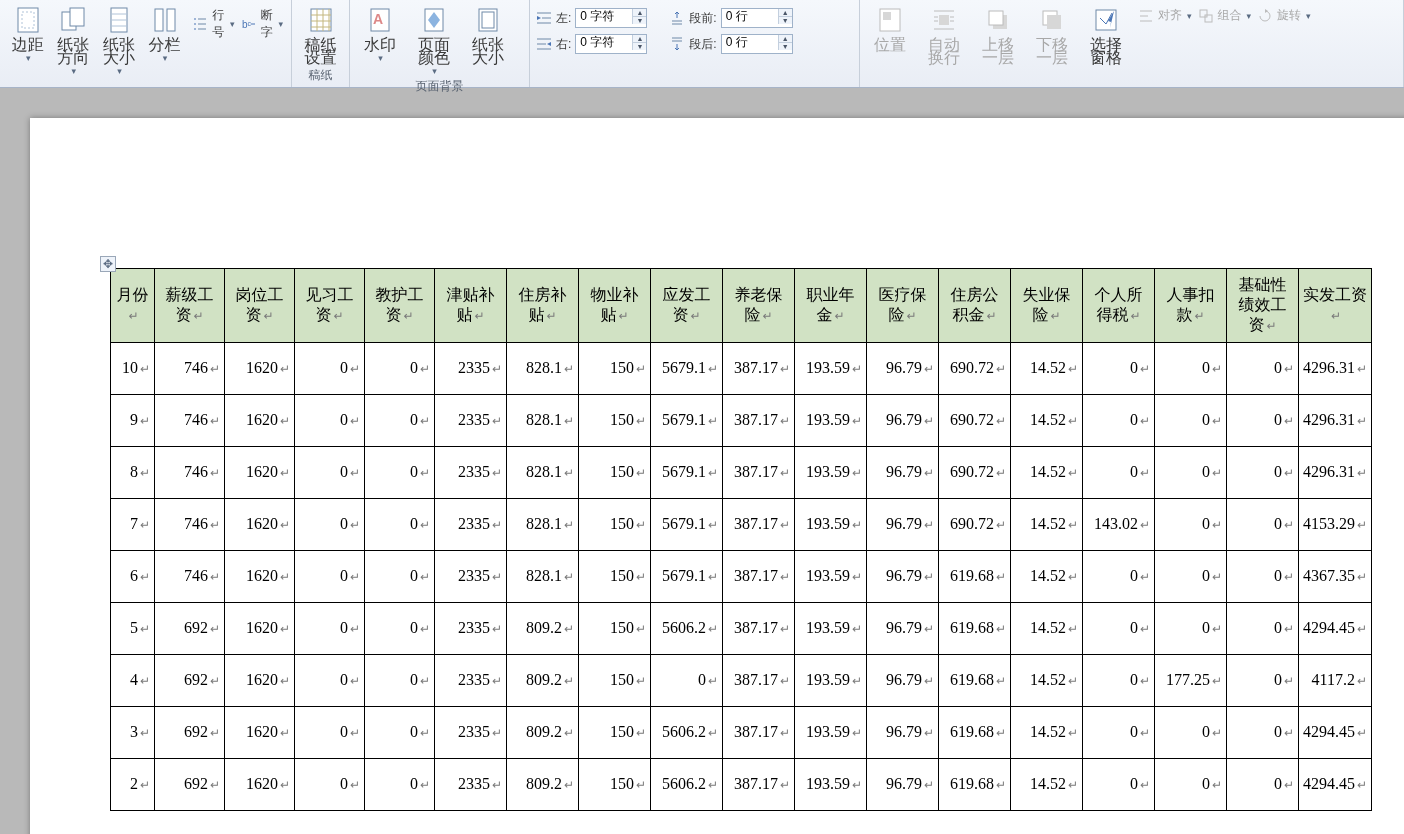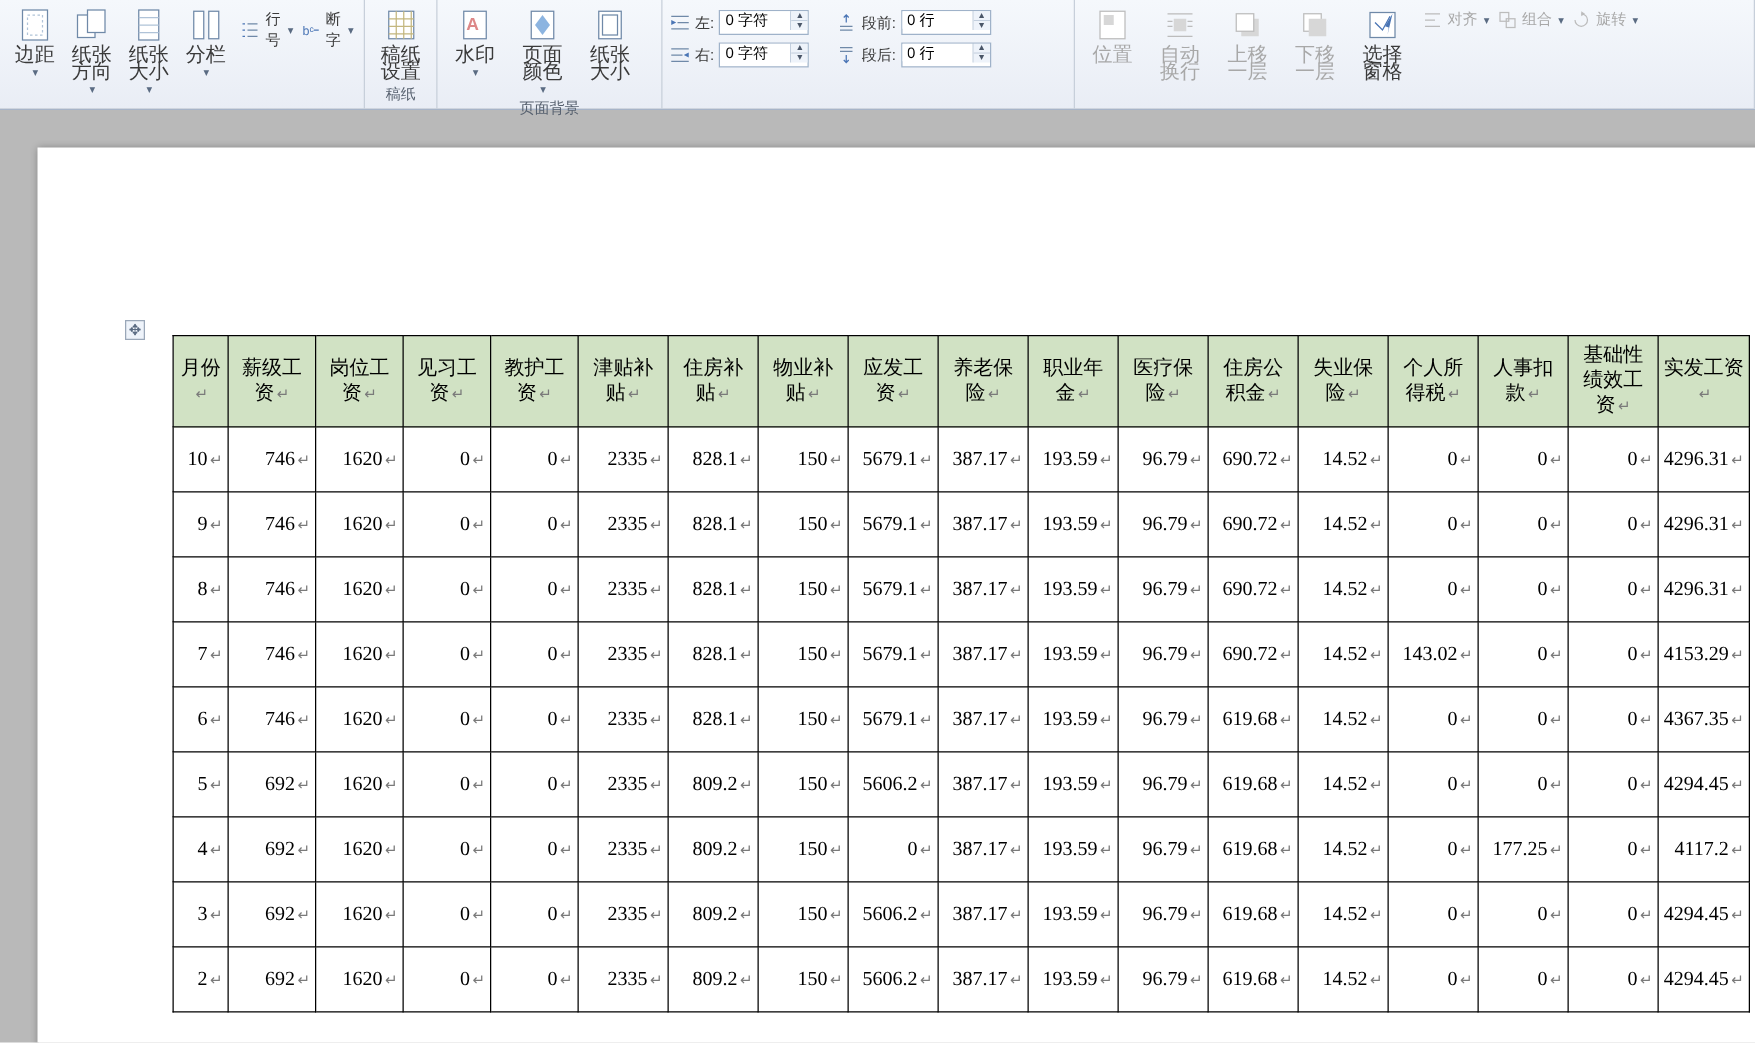--- a/index.html
+++ b/index.html
@@ -106,21 +106,20 @@
     left:70px; top:138px;
     width:16px; height:16px;
     border:1px solid #9aa7b8;
     background:#eef3fa;
     display:flex; align-items:center; justify-content:center;
     font-size:12px; color:#5a6b82;
   }
   table.doc {
     border-collapse:collapse;
     table-layout:fixed;
-    margin-left:28px;
   }
   table.doc th, table.doc td {
     border:1px solid #000;
     font-family: SimSun, "Songti SC", serif;
     font-size:16px;
     padding:6px 4px;
     vertical-align:middle;
     height:52px;
   }
   table.doc th {

